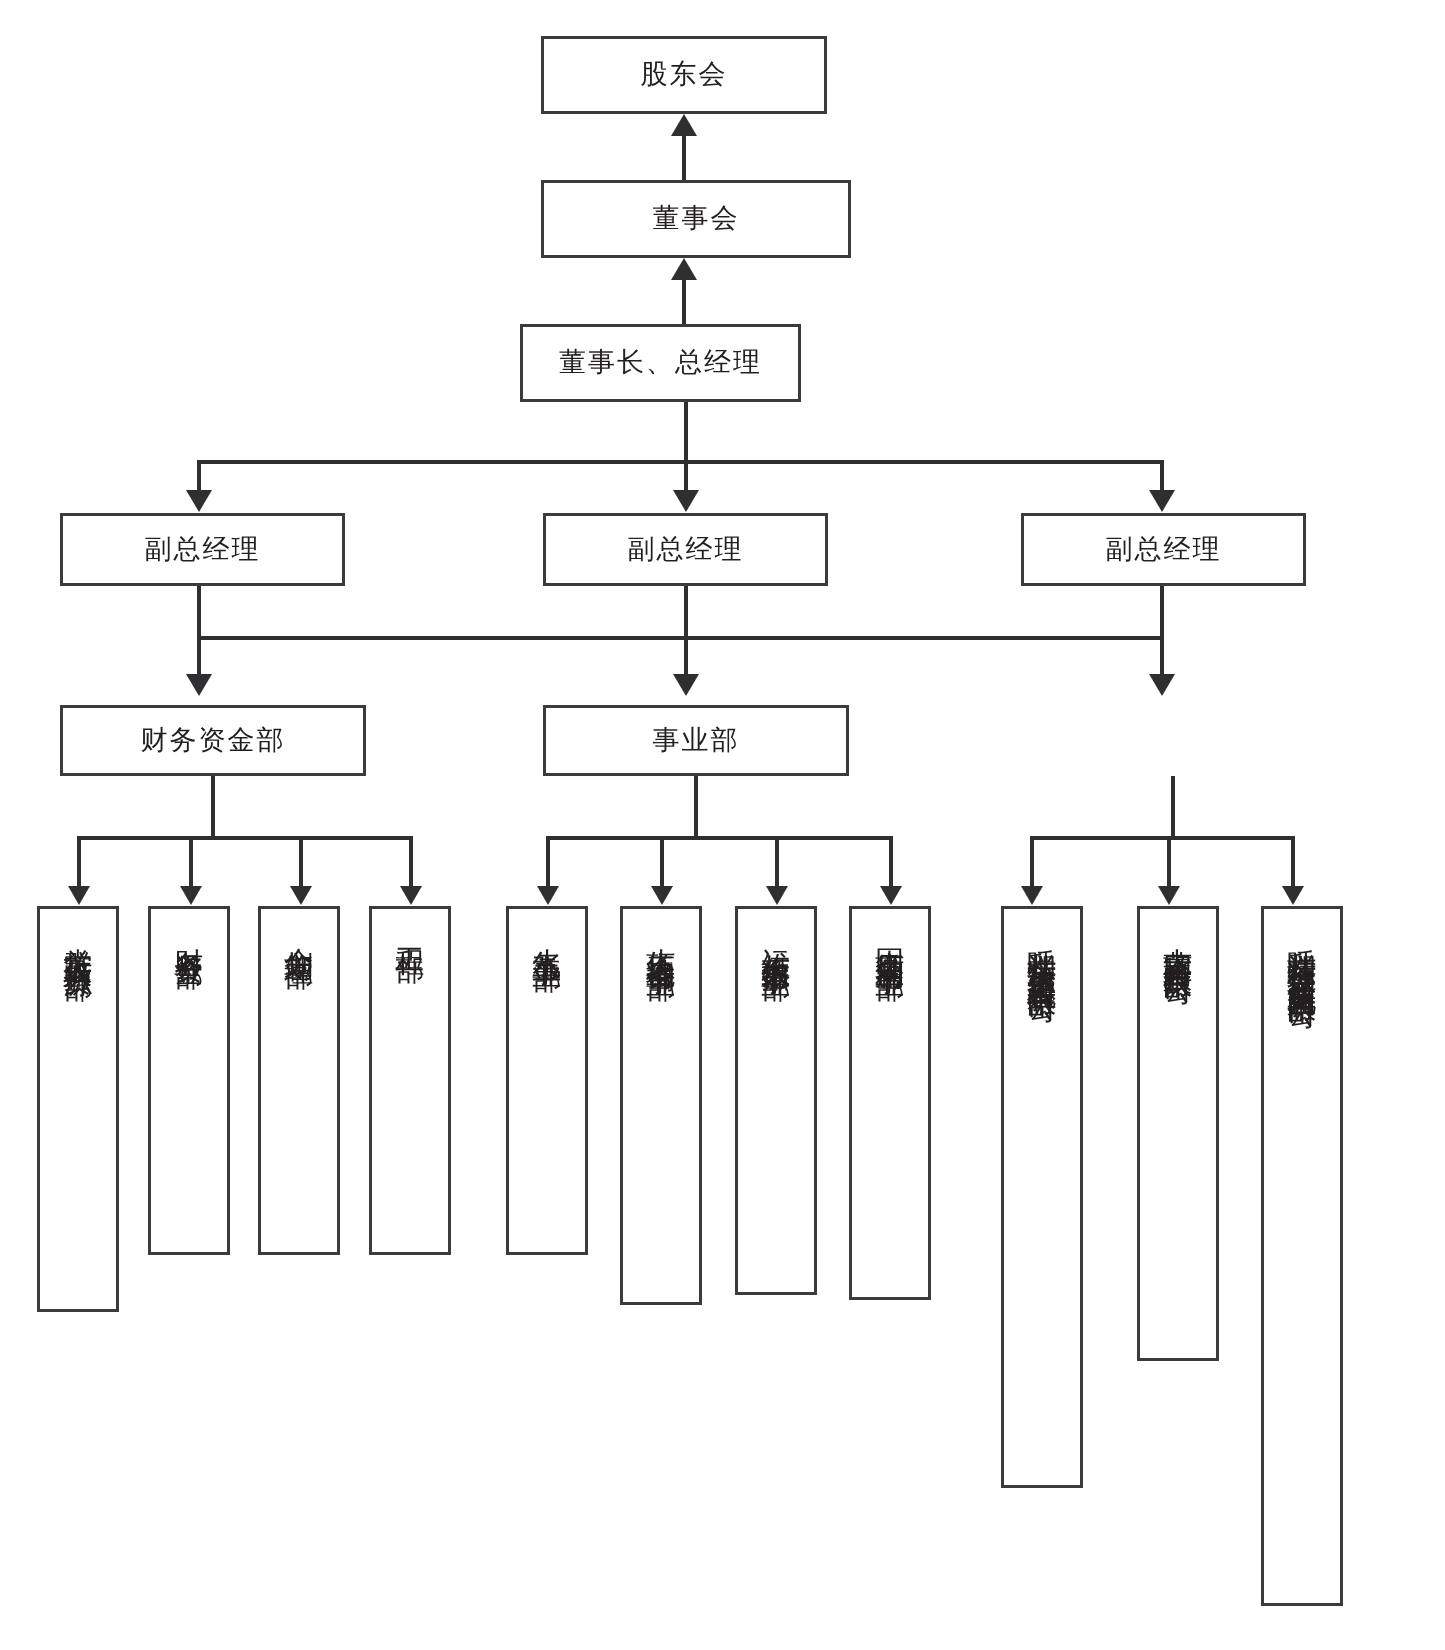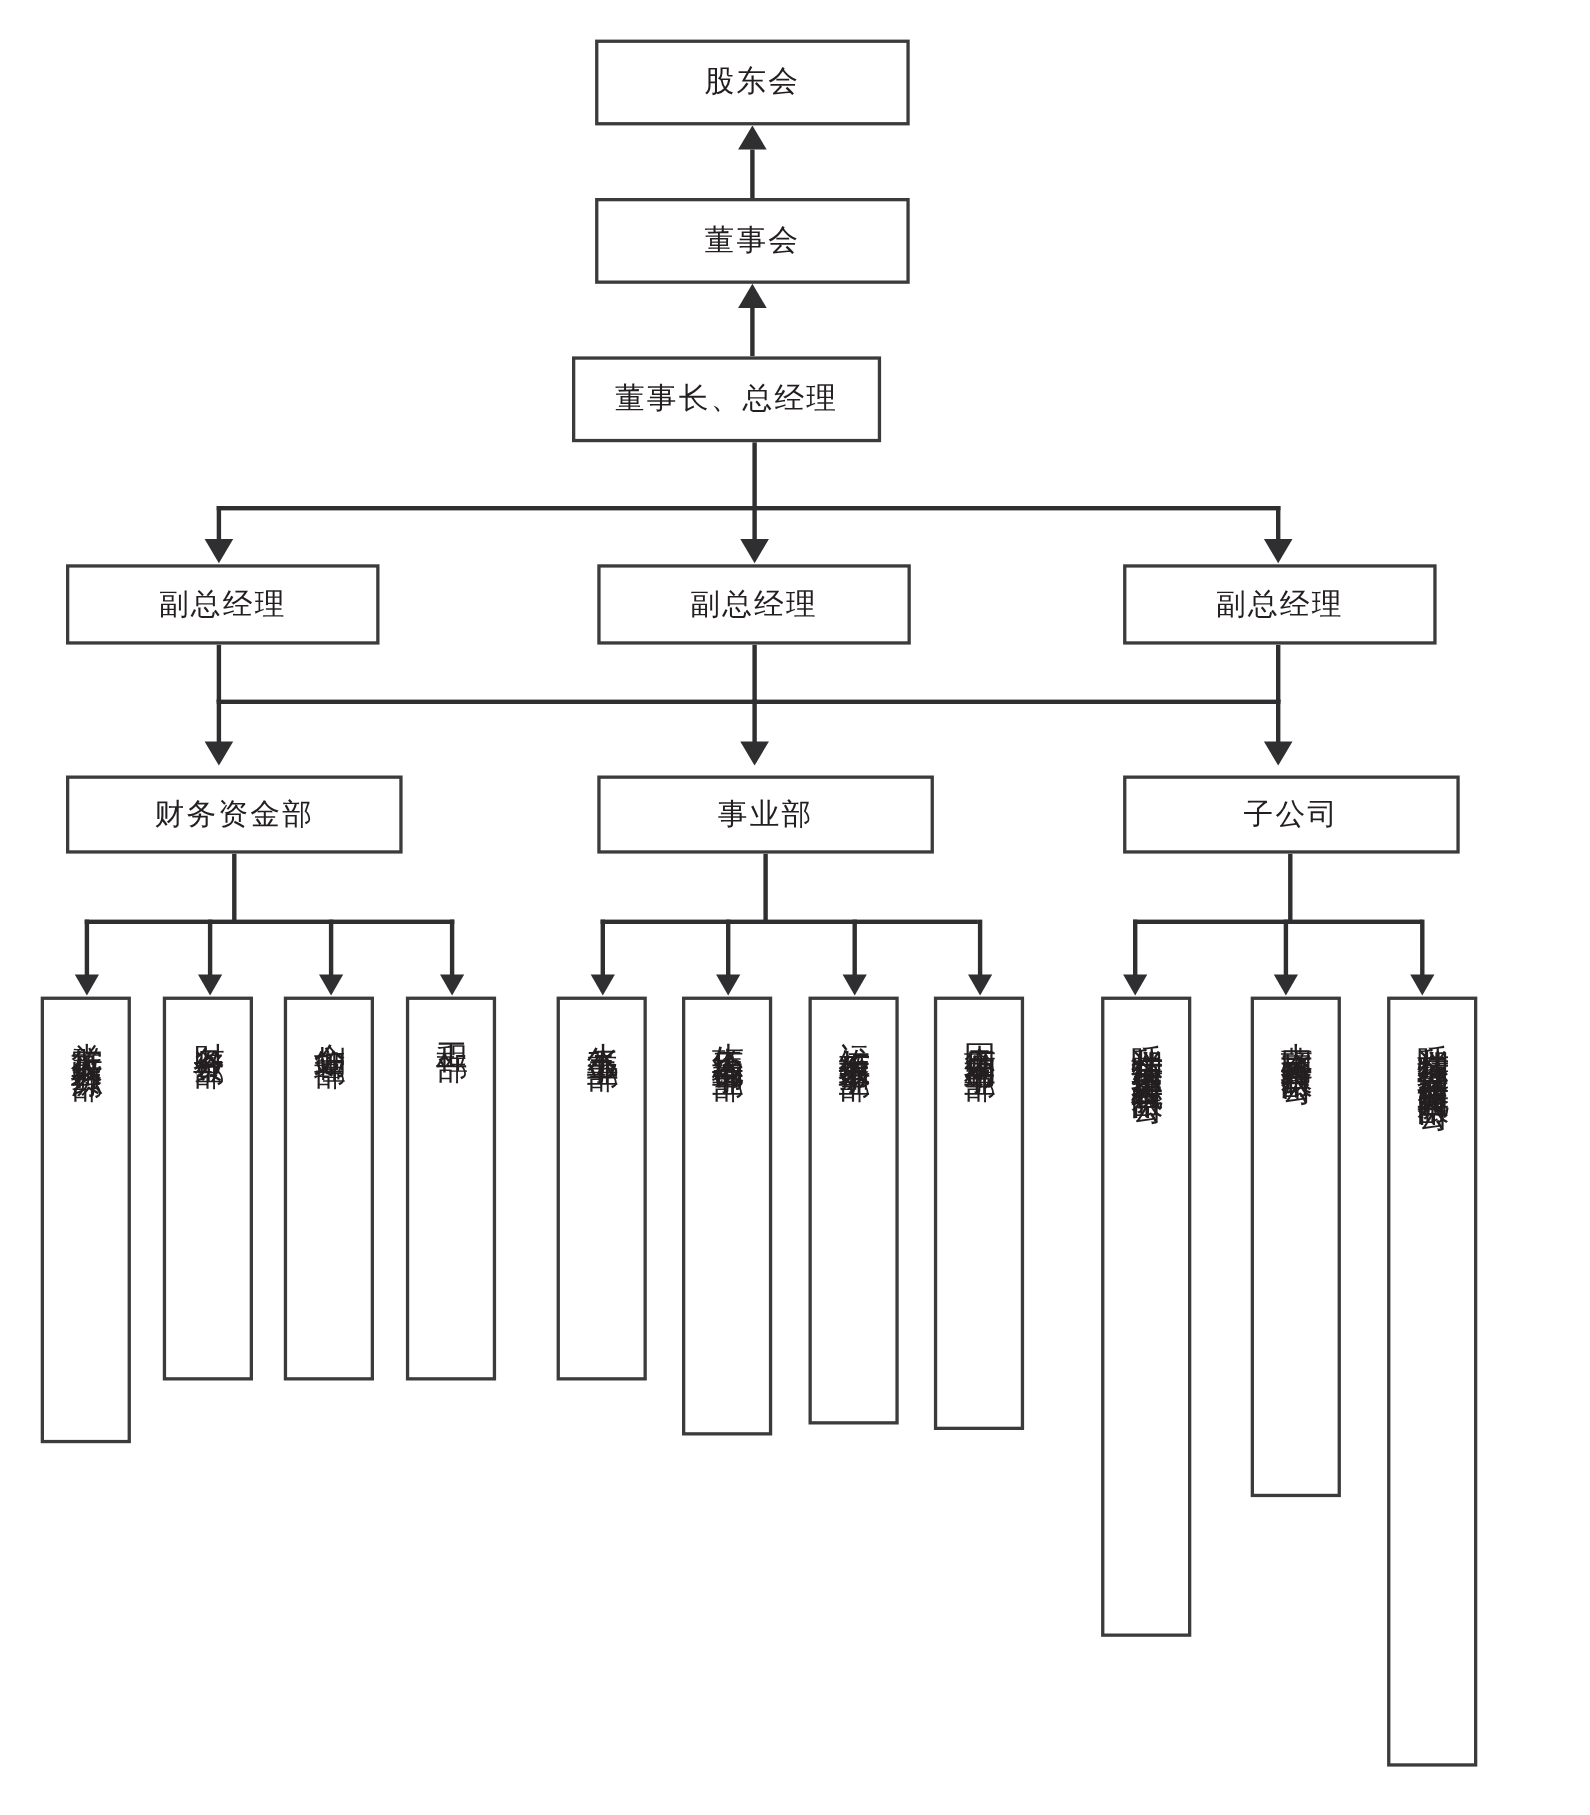--- a/index.html
+++ b/index.html
@@ -74,21 +74,21 @@
 
 <div id="chart-root">
 
   <div class="node" style="left:541px;top:36px;width:286px;height:78px;text-align:right;">
     <span class="lbl">股东会</span>
   </div>
 
   <div class="vline" style="left:682px;top:136px;height:44px;"></div>
   <div class="arrow-up" style="left:671px;top:114px;"></div>
 
-  <div class="node" style="left:541px;top:180px;width:286px;height:78px;">
+  <div class="node" style="left:541px;top:180px;width:310px;height:78px;">
     <span class="lbl">董事会</span>
   </div>
 
   <div class="vline" style="left:682px;top:280px;height:44px;"></div>
   <div class="arrow-up" style="left:671px;top:258px;"></div>
 
   <div class="node" style="left:520px;top:324px;width:281px;height:78px;">
     <span class="lbl">董事长、总经理</span>
   </div>
 
@@ -121,23 +121,20 @@
   <div class="arrow-down" style="left:186px;top:674px;"></div>
   <div class="arrow-down" style="left:673px;top:674px;"></div>
   <div class="arrow-down" style="left:1149px;top:674px;"></div>
 
   <div class="node" style="left:60px;top:705px;width:306px;height:71px;">
     <span class="lbl">财务资金部</span>
   </div>
   <div class="node" style="left:543px;top:705px;width:306px;height:71px;">
     <span class="lbl">事业部</span>
   </div>
-  <div class="node" style="left:1021px;top:705px;width:306px;height:71px;">
-    <span class="lbl">子公司</span>
-  </div>
 
   <div class="vline" style="left:211px;top:776px;height:62px;"></div>
   <div class="hline" style="left:77px;top:836px;width:336px;"></div>
   <div class="vline" style="left:77px;top:836px;height:54px;"></div>
   <div class="vline" style="left:189px;top:836px;height:54px;"></div>
   <div class="vline" style="left:299px;top:836px;height:54px;"></div>
   <div class="vline" style="left:409px;top:836px;height:54px;"></div>
   <div class="arrow-down slim" style="left:68px;top:886px;"></div>
   <div class="arrow-down slim" style="left:180px;top:886px;"></div>
   <div class="arrow-down slim" style="left:290px;top:886px;"></div>

